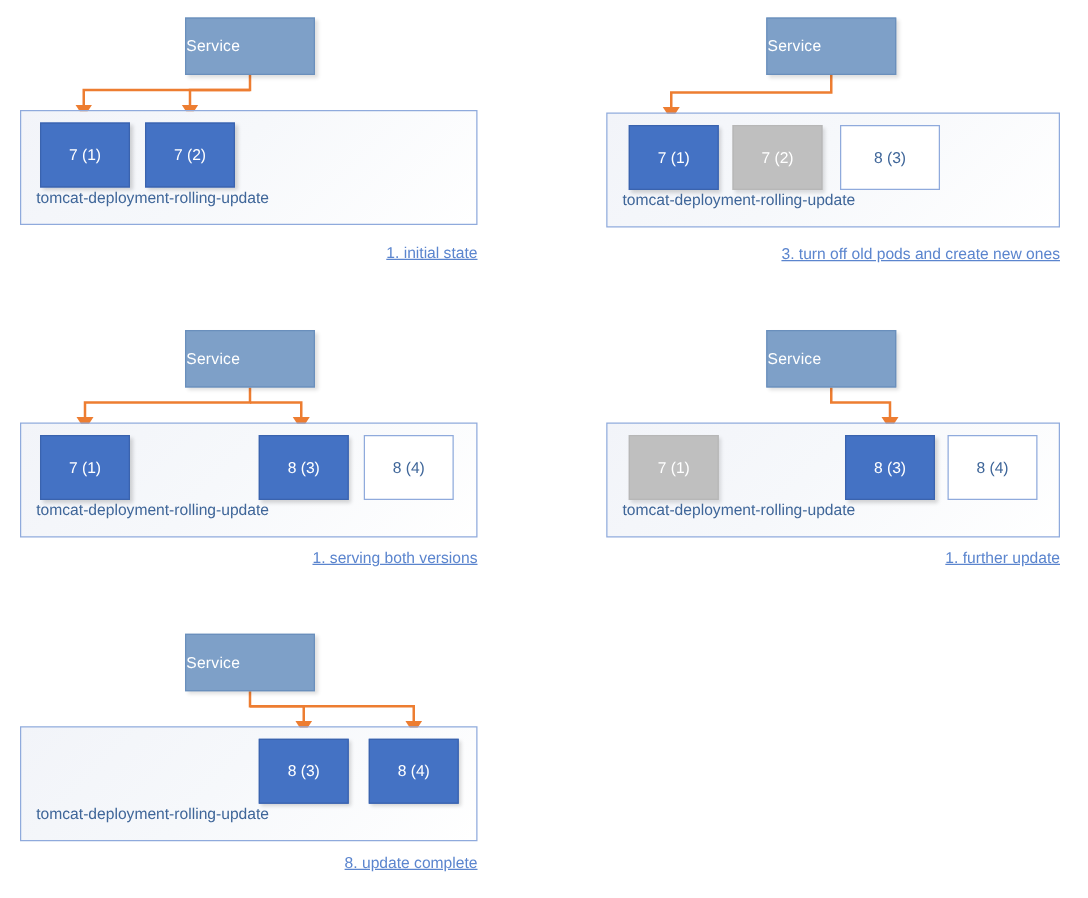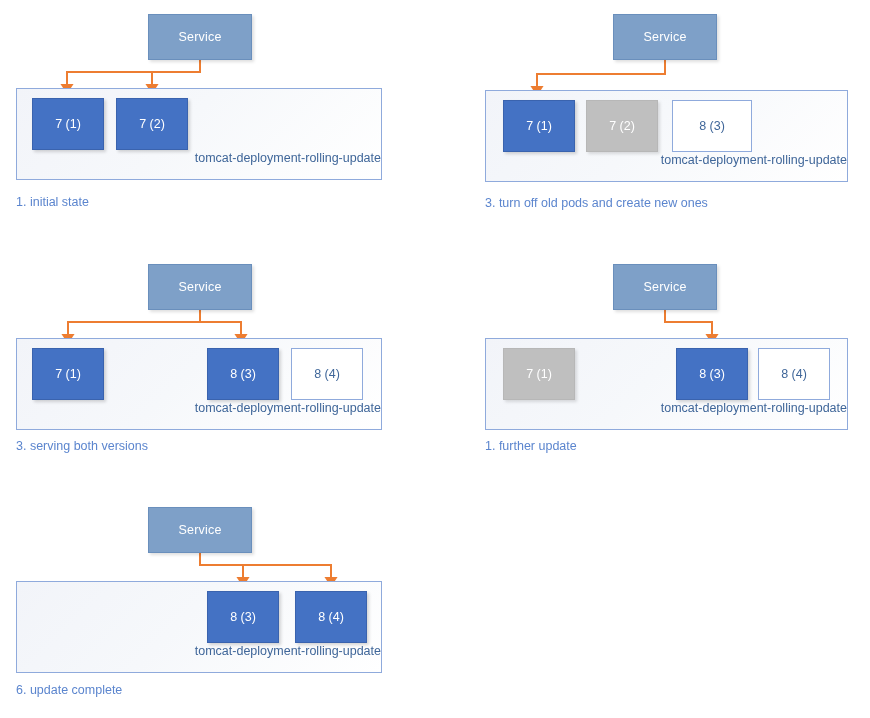--- a/index.html
+++ b/index.html
@@ -24,42 +24,41 @@
     position: absolute;
   }
   
   .service-box {
     position: absolute;
     background: #7EA0C8;
     border: 1px solid #6A8FBC;
     box-shadow: 2px 2px 3px rgba(0,0,0,0.13);
     display: flex;
     align-items: center;
-    justify-content: center;
     box-sizing: border-box;
   }
   .service-label {
     color: #ffffff;
     font-size: 12.5px;
     letter-spacing: 0.2px;
     line-height: 1;
     white-space: nowrap;
   }
   
   .deployment-box {
     position: absolute;
     background: linear-gradient(135deg, #F2F4F9 0%, #F6F8FB 45%, #FFFFFF 100%);
     border: 1px solid #8FAADC;
     box-sizing: border-box;
   }
   .deployment-label {
     position: absolute;
-    left: 0;
+    left: 12px;
     width: 100%;
-    text-align: right;
+    text-align: left;
     color: #3F6699;
     font-size: 12.5px;
     white-space: nowrap;
   }
   
   .pod {
     position: absolute;
     box-sizing: border-box;
     display: flex;
     align-items: center;
@@ -83,24 +82,25 @@
   }
   .pod.terminating .pod-label { color: #ffffff; }
   .pod.pending {
     background: #ffffff;
     border: 1px solid #8FAADC;
   }
   .pod.pending .pod-label { color: #3F6699; }
   
   .caption {
     position: absolute;
-    text-align: left;
+    text-align: right;
     color: #5B85CE;
     font-size: 12.5px;
     white-space: nowrap;
+    text-decoration: underline;
   }
   
   .arrows {
     position: absolute;
     left: 0; top: 0;
     width: 870px;
     height: 718px;
     pointer-events: none;
   }
 </style>
@@ -193,21 +193,21 @@
     <div class="pod active" style="left:32px; top:348px; width:72px; height:52px;">
       <span class="pod-label">7 (1)</span>
     </div>
     <div class="pod active" style="left:207px; top:348px; width:72px; height:52px;">
       <span class="pod-label">8 (3)</span>
     </div>
     <div class="pod pending" style="left:291px; top:348px; width:72px; height:52px;">
       <span class="pod-label">8 (4)</span>
     </div>
 
-    <div class="caption" style="left:16px; top:439px; width:366px;">3. serving both versions</div>
+    <div class="caption" style="left:16px; top:439px; width:366px;">1. serving both versions</div>
   </div>
 
   <div class="panel">
     <div class="service-box" style="left:613px; top:264px; width:104px; height:46px;">
       <span class="service-label">Service</span>
     </div>
 
     <div class="deployment-box" style="left:485px; top:338px; width:363px; height:92px;">
       <div class="deployment-label" style="top:62px;">tomcat-deployment-rolling-update</div>
     </div>
@@ -234,16 +234,16 @@
       <div class="deployment-label" style="top:62px;">tomcat-deployment-rolling-update</div>
     </div>
 
     <div class="pod active" style="left:207px; top:591px; width:72px; height:52px;">
       <span class="pod-label">8 (3)</span>
     </div>
     <div class="pod active" style="left:295px; top:591px; width:72px; height:52px;">
       <span class="pod-label">8 (4)</span>
     </div>
 
-    <div class="caption" style="left:16px; top:683px; width:366px;">6. update complete</div>
+    <div class="caption" style="left:16px; top:683px; width:366px;">8. update complete</div>
   </div>
 
 </div>
 
 </body></html>

